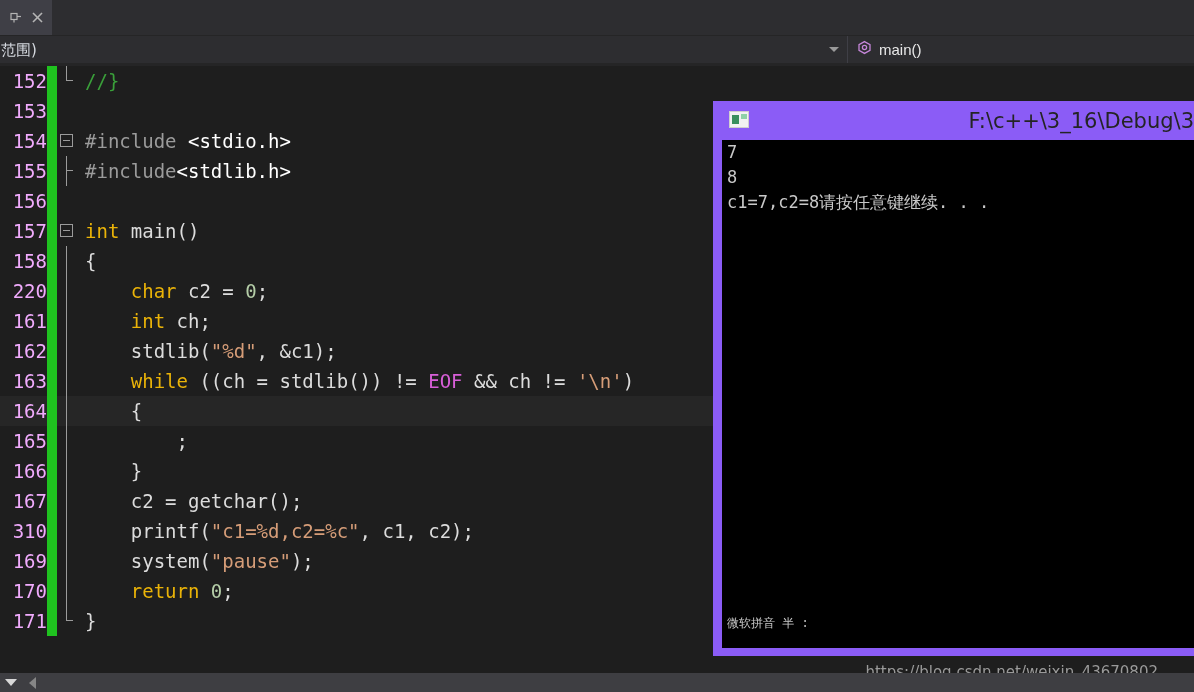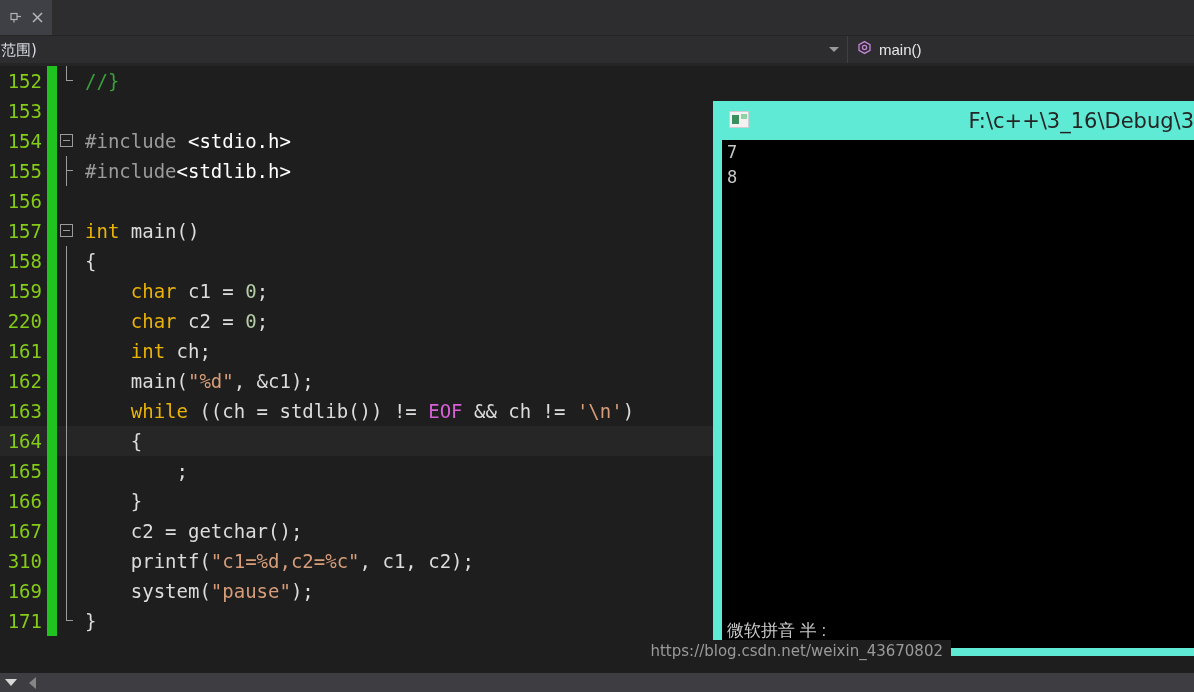--- a/index.html
+++ b/index.html
@@ -116,23 +116,22 @@
     height: 30px;
     display: flex;
     align-items: center;
   }
   .code-row.current-line {
     background: #262626;
   }
   .ln {
     width: 47px;
     text-align: right;
-    padding-right: 5px;
-    box-sizing: border-box;
-    color: #84cc16;
+    box-sizing: border-box;
+    color: #f0abfc;
     font-family: "DejaVu Sans Mono", monospace;
     font-size: 19px;
     line-height: 30px;
     flex: 0 0 auto;
     letter-spacing: 0px;
   }
   .changebar {
     width: 10px;
     height: 30px;
     background: #1fc21f;
@@ -190,21 +189,21 @@
   .mac { color: #d85fd8; }
   .pp  { color: #9b9b9b; }
   .hdr { color: #ffffff; }
   .pl  { color: #dcdcdc; }
 
   
   #console-window {
     position: absolute;
     left: 713px; top: 101px;
     width: 481px; height: 555px;
-    background: #5eead4;
+    background: #8b5cf6;
     box-sizing: border-box;
   }
   #console-titlebar {
     position: relative;
     height: 39px;
     display: flex;
     align-items: center;
   }
   #console-app-icon {
     position: absolute;
@@ -249,32 +248,32 @@
     color: #c8c8c8;
     font-family: "DejaVu Sans Mono", monospace;
     font-size: 17px;
     line-height: 25px;
     white-space: pre;
     padding-left: 5px;
   }
   #console-ime {
     position: absolute;
     left: 5px;
-    bottom: 6px;
+    bottom: 16px;
     color: #c8c8c8;
-    font-family: Liberation Sans, sans-serif;
-    font-size: 17px;
+    font-family: Liberation Mono, monospace;
+    font-size: 12px;
     white-space: pre;
   }
 
   
   #watermark {
     position: absolute;
-    left: 0; top: 640px;
-    width: 951px; height: 22px;
+    left: 0; top: 661px;
+    width: 1166px; height: 22px;
     background: #1e1e1e;
     text-align: right;
     box-sizing: border-box;
     padding-right: 8px;
   }
   #watermark-text {
     color: #9a9a9a;
     font-size: 15px;
     line-height: 22px;
     font-family: "DejaVu Sans", sans-serif;
@@ -405,28 +404,20 @@
 
   <div class="code-row">
     <span class="ln">158</span>
     <span class="changebar"></span>
     <span class="glyph">
         <span class="vline"></span>
       </span>
     <span class="code-text"><span class="pl">{</span></span>
   </div>
 
-  <div class="code-row">
-    <span class="ln">159</span>
-    <span class="changebar"></span>
-    <span class="glyph">
-        <span class="vline"></span>
-      </span>
-    <span class="code-text">    <span class="kw">char</span> <span class="pl">c1 = </span><span class="num">0</span><span class="pl">;</span></span>
-  </div>
 
   <div class="code-row">
     <span class="ln">220</span>
     <span class="changebar"></span>
     <span class="glyph">
         <span class="vline"></span>
       </span>
     <span class="code-text">    <span class="kw">char</span> <span class="pl">c2 = </span><span class="num">0</span><span class="pl">;</span></span>
   </div>
 
@@ -438,21 +429,21 @@
       </span>
     <span class="code-text">    <span class="kw">int</span> <span class="pl">ch;</span></span>
   </div>
 
   <div class="code-row">
     <span class="ln">162</span>
     <span class="changebar"></span>
     <span class="glyph">
         <span class="vline"></span>
       </span>
-    <span class="code-text">    <span class="pl">main(</span><span class="str">"%d"</span><span class="pl">, &amp;c1);</span></span>
+    <span class="code-text">    <span class="pl">stdlib(</span><span class="str">"%d"</span><span class="pl">, &amp;c1);</span></span>
   </div>
 
   <div class="code-row">
     <span class="ln">163</span>
     <span class="changebar"></span>
     <span class="glyph">
         <span class="vline"></span>
       </span>
     <span class="code-text">    <span class="kw">while</span> <span class="pl">((ch = stdlib()) != </span><span class="mac">EOF</span><span class="pl"> &amp;&amp; ch != </span><span class="str">'\n'</span><span class="pl">)</span></span>
   </div>
@@ -504,40 +495,49 @@
 
   <div class="code-row">
     <span class="ln">169</span>
     <span class="changebar"></span>
     <span class="glyph">
         <span class="vline"></span>
       </span>
     <span class="code-text">    <span class="pl">system(</span><span class="str">"pause"</span><span class="pl">);</span></span>
   </div>
 
+  <div class="code-row">
+    <span class="ln">170</span>
+    <span class="changebar"></span>
+    <span class="glyph">
+        <span class="vline"></span>
+      </span>
+    <span class="code-text">    <span class="kw">return</span> <span class="num">0</span><span class="pl">;</span></span>
+  </div>
 
   <div class="code-row">
     <span class="ln">171</span>
     <span class="changebar"></span>
     <span class="glyph">
         <span class="vline half-top elbow"></span>
       </span>
     <span class="code-text"><span class="pl">}</span></span>
   </div>
 
 </div>
 
 <div id="console-window">
   <div id="console-titlebar">
     <span id="console-app-icon"></span>
     <span id="console-title">F:\c++\3_16\Debug\3</span>
   </div>
   <div id="console-body">
     <div class="console-line">7</div>
     <div class="console-line">8</div>
+    <div class="console-line">c1=7,c2=8请按任意键继续. . .</div>
     <div id="console-ime">微软拼音 半 :</div>
   </div>
 </div>
 
 <div id="watermark">
   <span id="watermark-text">https://blog.csdn.net/weixin_43670802</span>
 </div>
 
 <div id="bottom-bar">
   <span id="btn-drop"></span>

